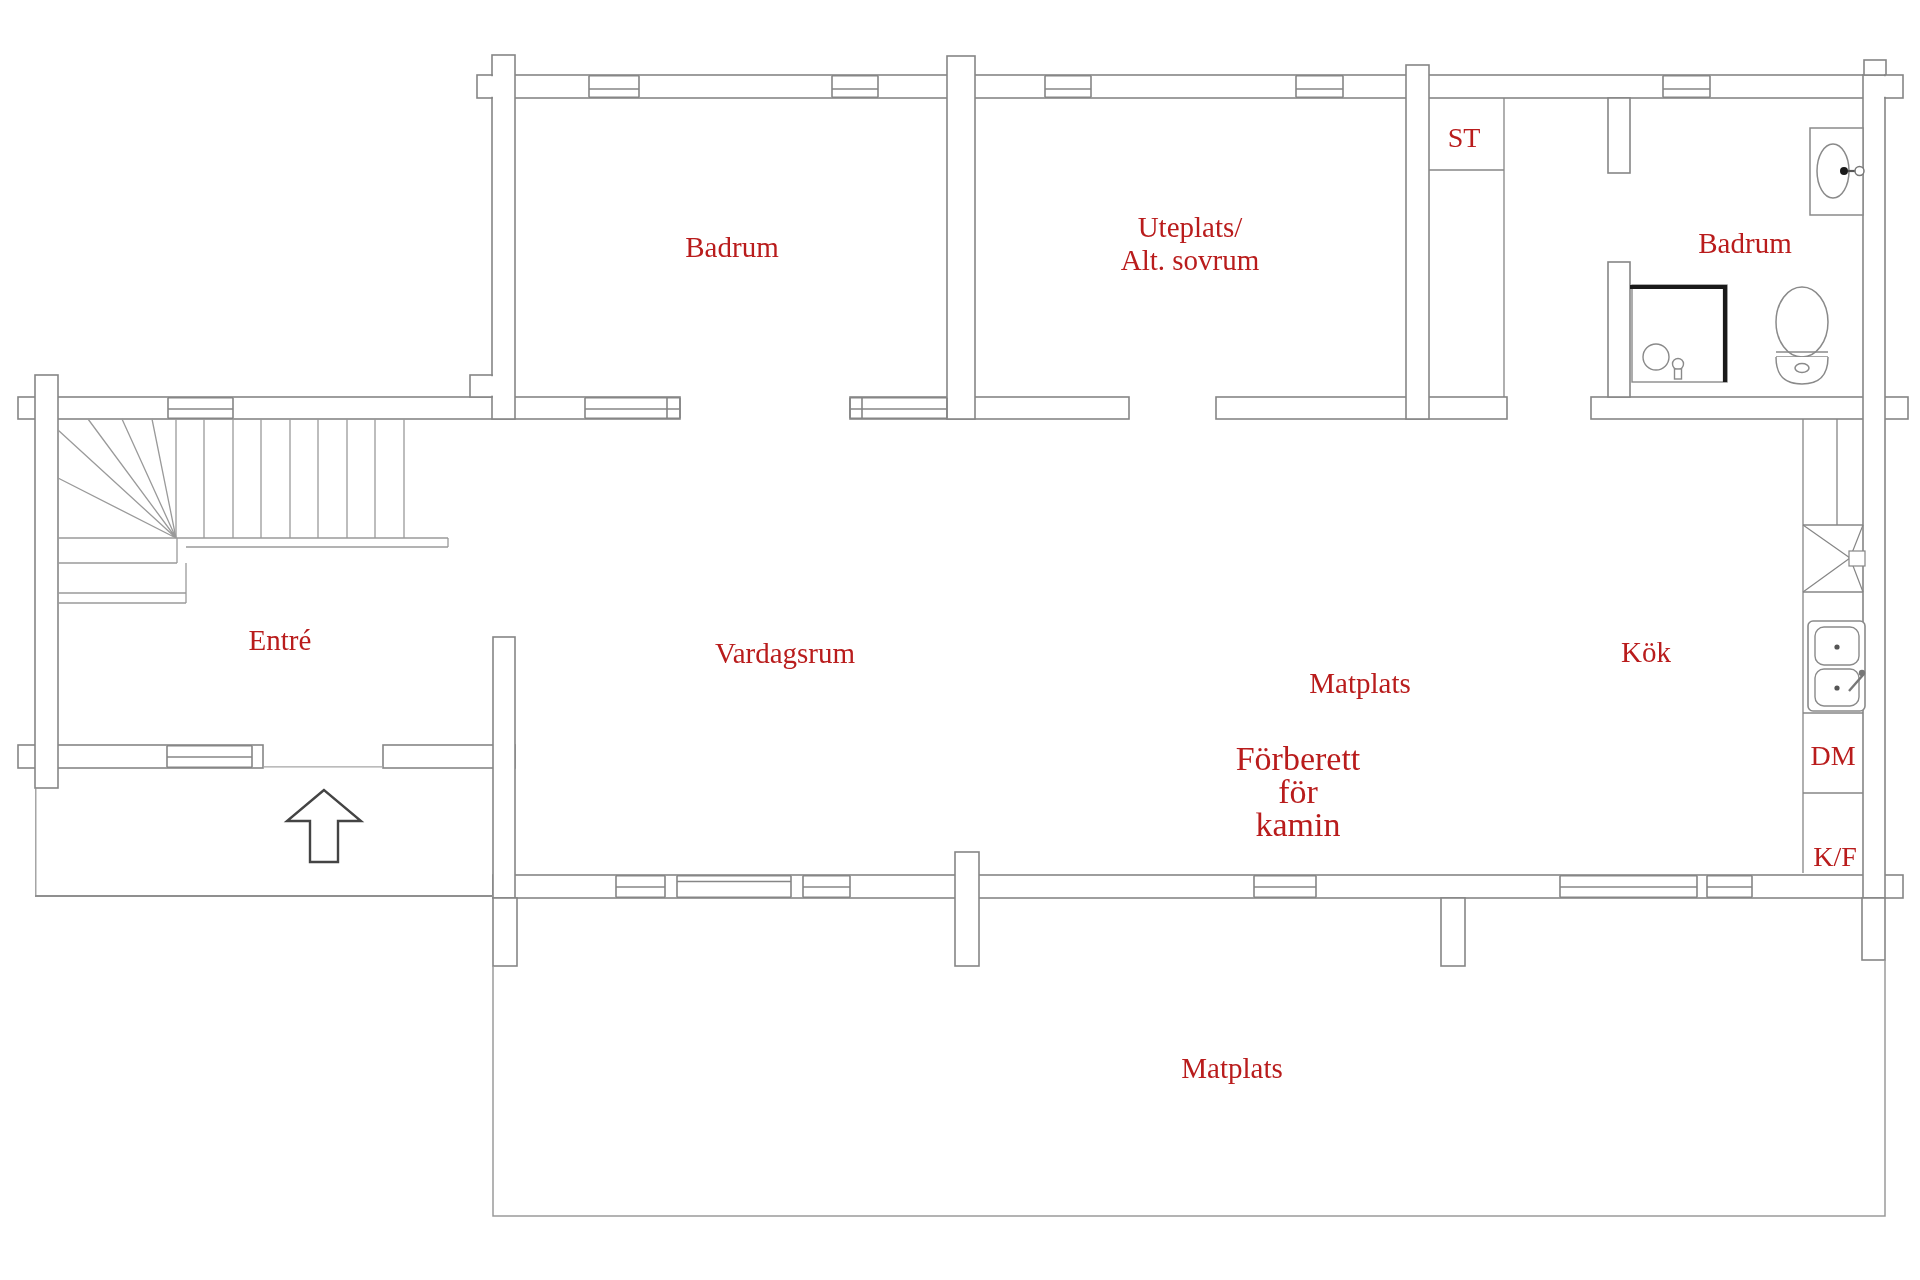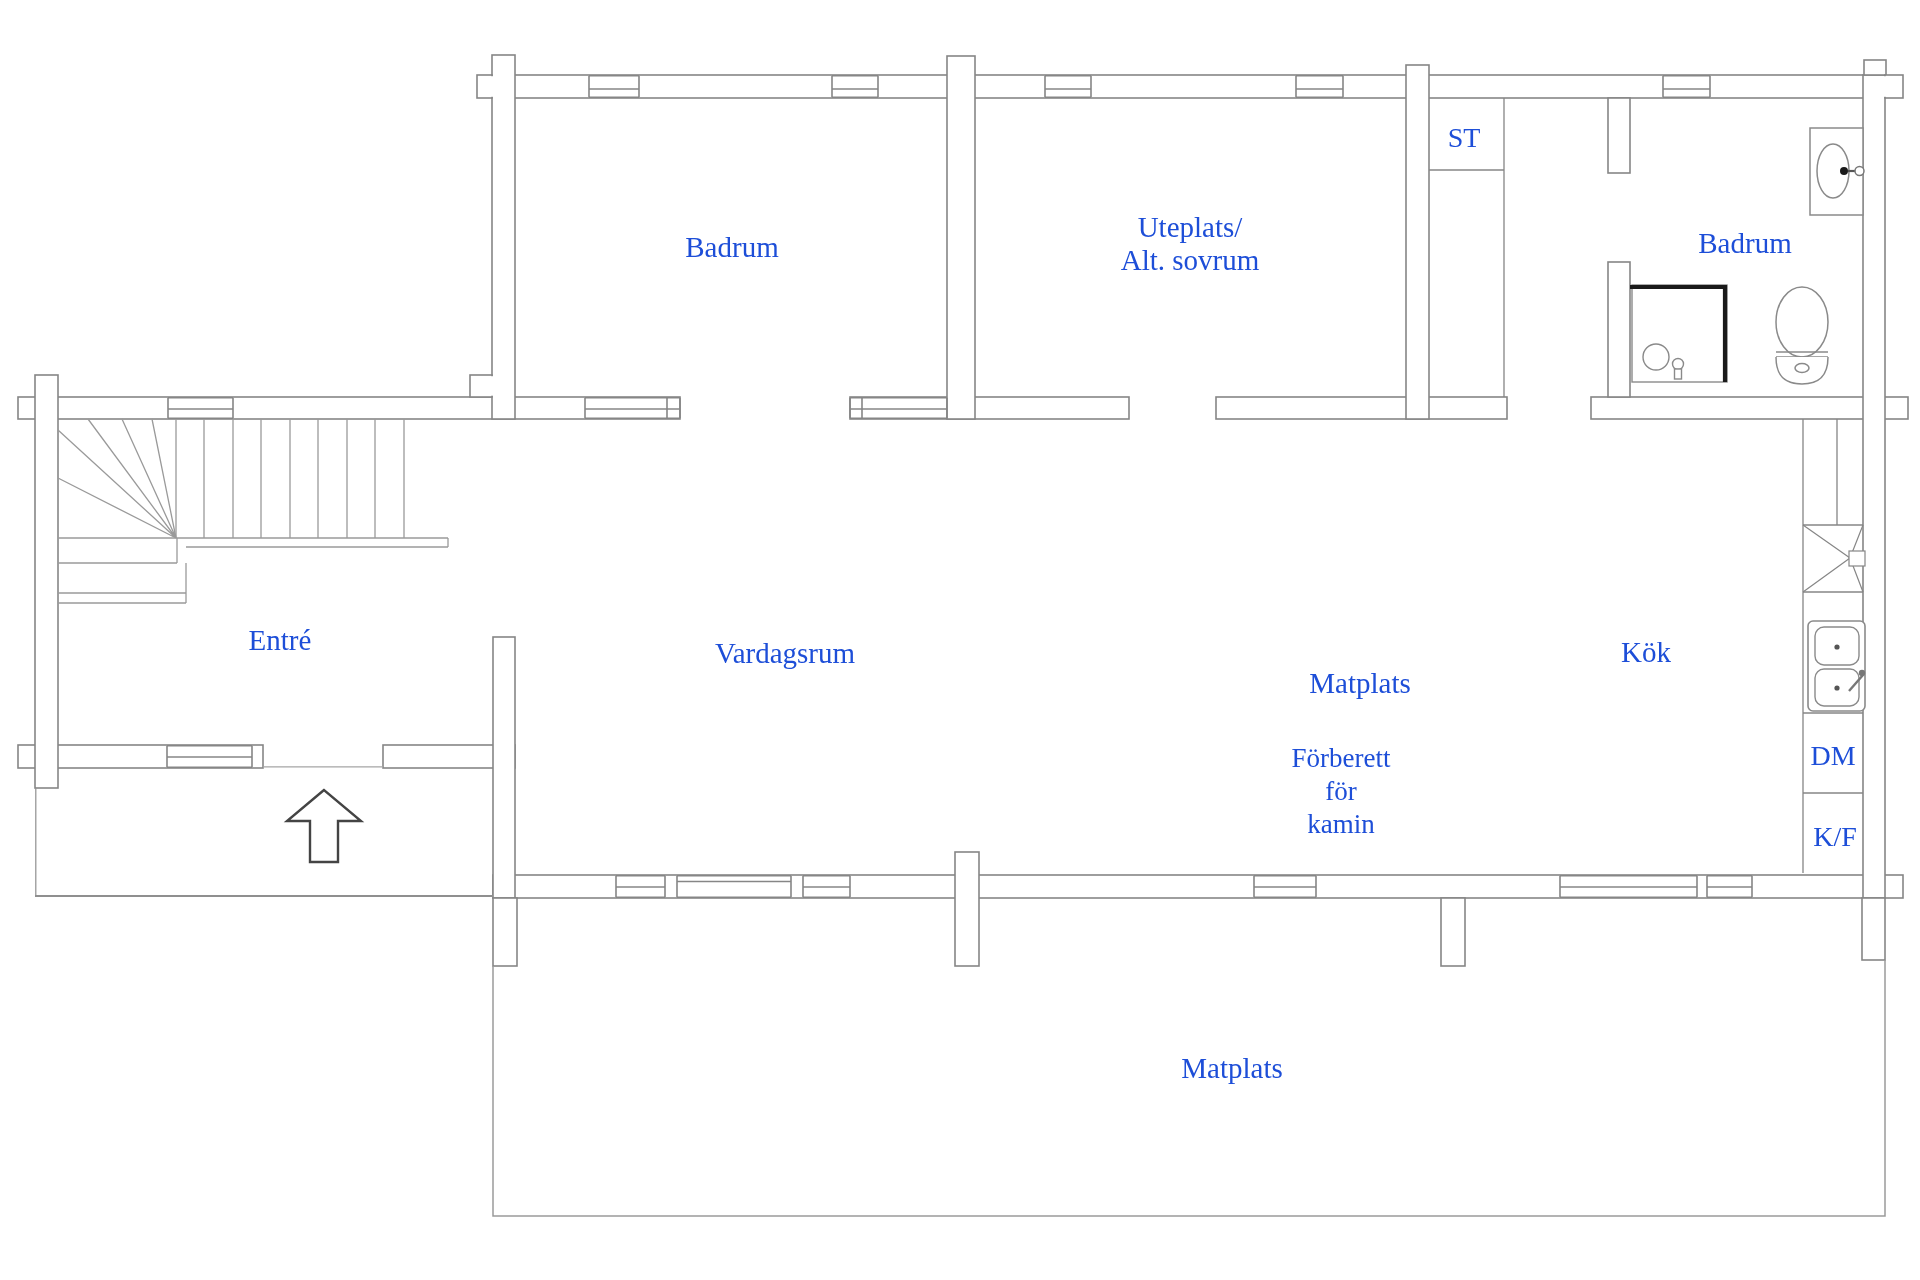--- a/index.html
+++ b/index.html
@@ -1,19 +1,19 @@
 <!DOCTYPE html>
 <html><head>
 <meta charset="utf-8">
 <style>
   html,body{margin:0;padding:0;background:#fff;}
   #canvas{position:relative;width:1920px;height:1280px;background:#fff;overflow:hidden;
           font-family:"Liberation Serif","DejaVu Serif",serif;}
   #plan-svg{position:absolute;left:0;top:0;}
-  .room-label{position:absolute;transform:translate(-50%,-50%);color:#1d4ed8;
+  .room-label{position:absolute;transform:translate(-50%,-50%);color:#b91c1c;
               font-size:29px;white-space:nowrap;text-align:center;line-height:33px;}
   .small-label{font-size:28px;}
 </style>
 </head>
 <body>
 
 <div id="canvas">
 
 <svg id="plan-svg" width="1920" height="1280" viewBox="0 0 1920 1280">
 
@@ -152,21 +152,21 @@
     <span>Uteplats/</span><br>
     <span>Alt. sovrum</span>
   </div>
   <div class="room-label small-label" style="left:1464px;top:137px">ST</div>
   <div class="room-label" style="left:1745px;top:243px">Badrum</div>
   <div class="room-label" style="left:280px;top:640px">Entré</div>
   <div class="room-label" style="left:785px;top:653px">Vardagsrum</div>
   <div class="room-label" style="left:1360px;top:683px">Matplats</div>
   <div class="room-label" style="left:1646px;top:652px">Kök</div>
   <div class="room-label small-label" style="left:1833px;top:755px">DM</div>
-  <div class="room-label small-label" style="left:1835px;top:836px">K/F</div>
-  <div class="room-label" style="left:1341px;top:791px;font-size:27px">
+  <div class="room-label small-label" style="left:1835px;top:856px">K/F</div>
+  <div class="room-label" style="left:1298px;top:791px;font-size:34px">
     <span>Förberett</span><br>
     <span>för</span><br>
     <span>kamin</span>
   </div>
   <div class="room-label" style="left:1232px;top:1068px">Matplats</div>
 
 </div>
 
 </body></html>

